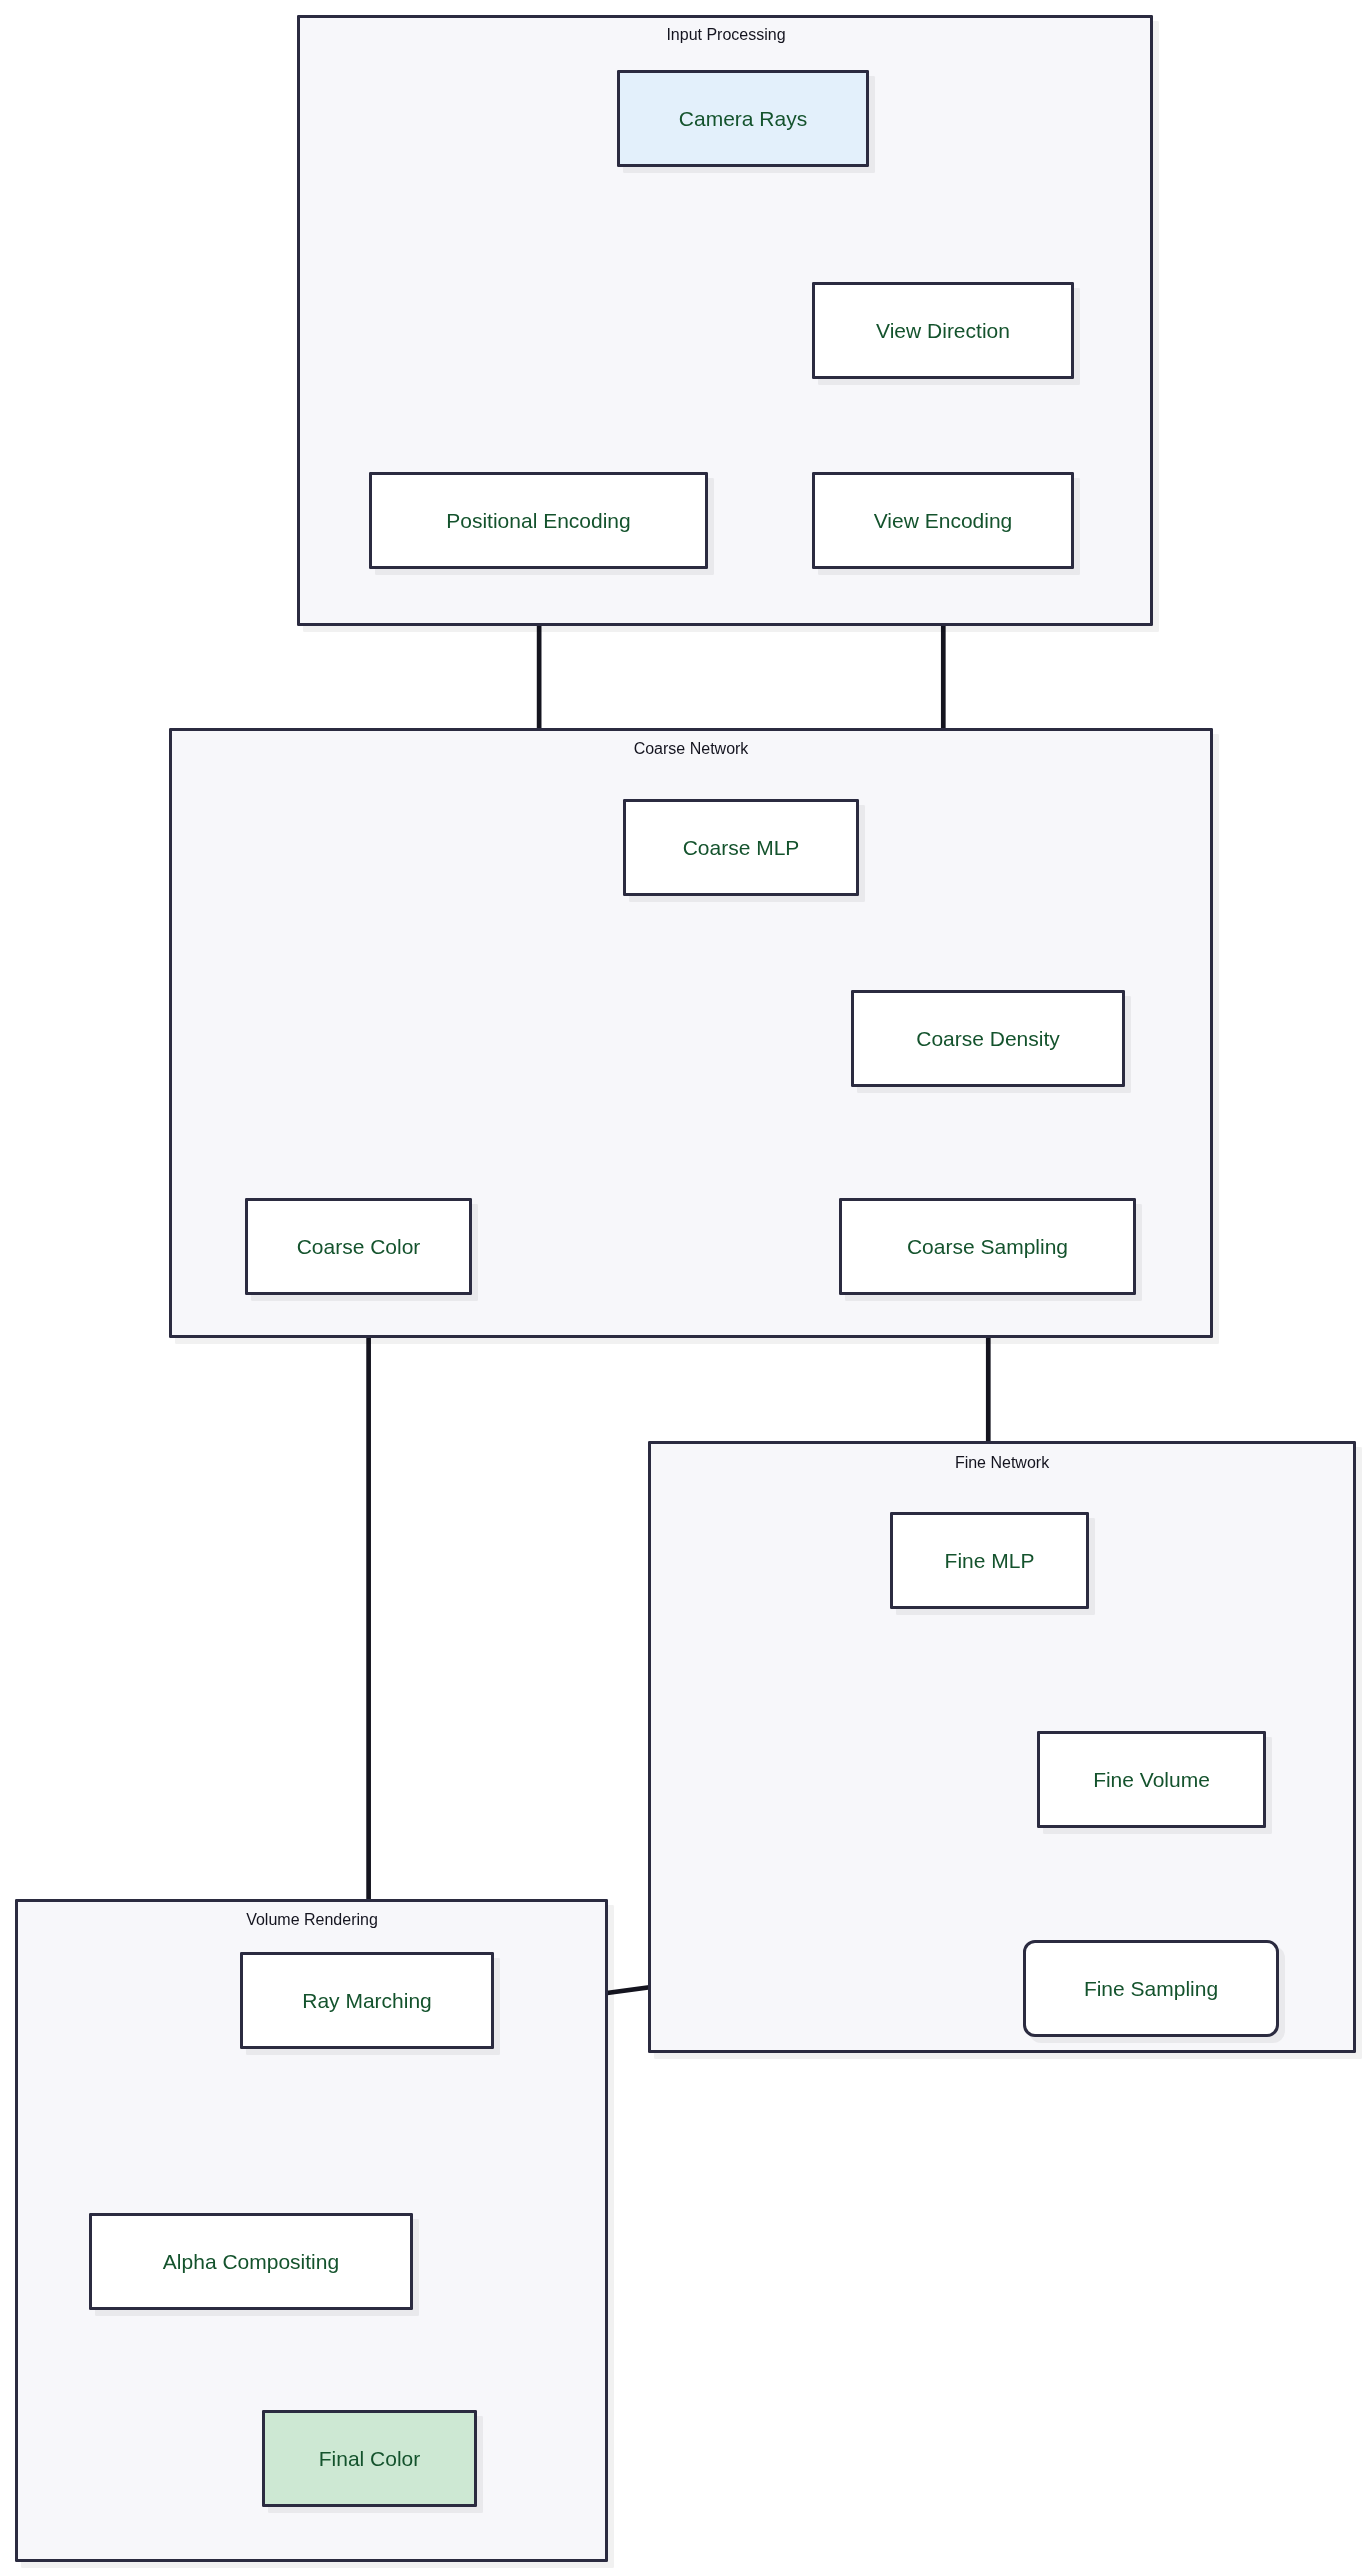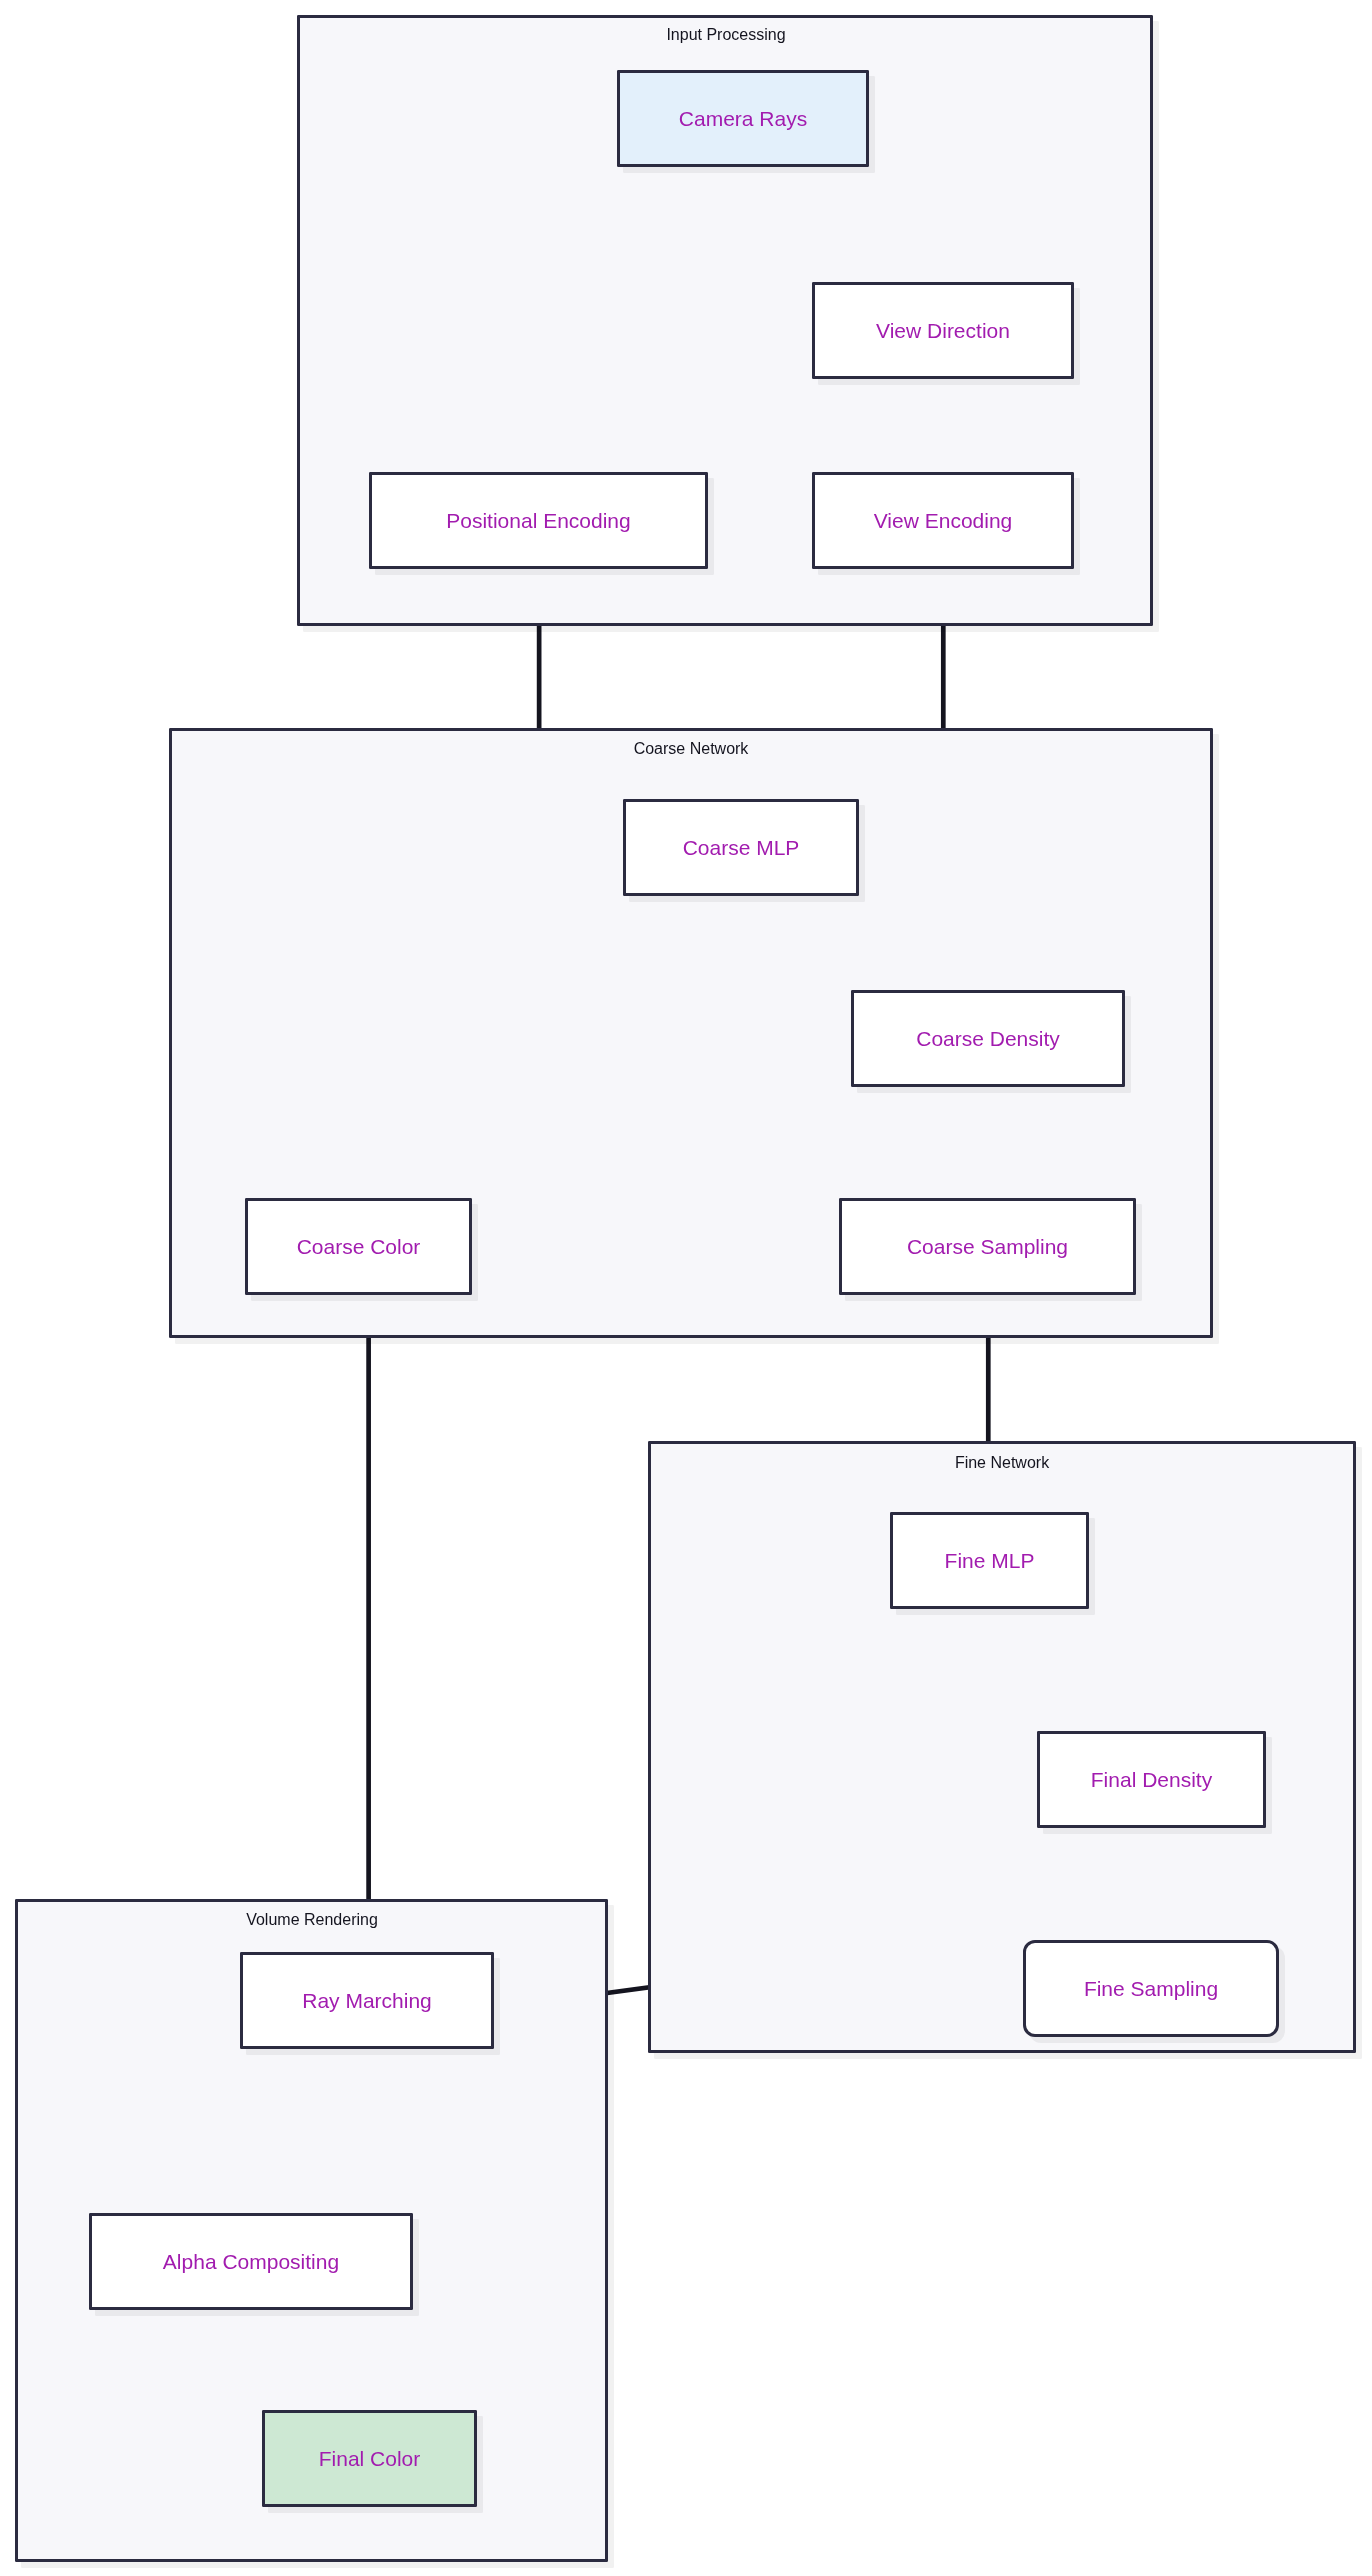--- a/index.html
+++ b/index.html
@@ -46,21 +46,21 @@
     border: 3.4px solid #2b2b40;
     border-radius: 1.3px;
     display: flex;
     align-items: center;
     justify-content: center;
     box-shadow: 6px 6px 0 0 rgba(0,0,0,0.055);
     z-index: 20;
   }
   .node span {
     font-size: 21px;
-    color: #a21caf;
+    color: #14532d;
     white-space: nowrap;
     line-height: 1;
   }
   .node.accent-blue { background: #e3f0fb; }
   .node.accent-green { background: #cde8d3; }
 </style>
 </head>
 <body>
 
 <div id="canvas">
@@ -152,21 +152,21 @@
   <div class="node" style="left:839px; top:1198px; width:297px; height:97px;">
     <span>Coarse Sampling</span>
   </div>
 
   <div class="node" style="left:890px; top:1512px; width:199px; height:97px;">
     <span>Fine MLP</span>
   </div>
 
 
   <div class="node" style="left:1037px; top:1731px; width:229px; height:97px;">
-    <span>Final Density</span>
+    <span>Fine Volume</span>
   </div>
 
   <div class="node" style="left:1023px; top:1940px; width:256px; height:97px;border-radius:12px;">
     <span>Fine Sampling</span>
   </div>
 
   <div class="node" style="left:240px; top:1952px; width:254px; height:97px;">
     <span>Ray Marching</span>
   </div>
 

